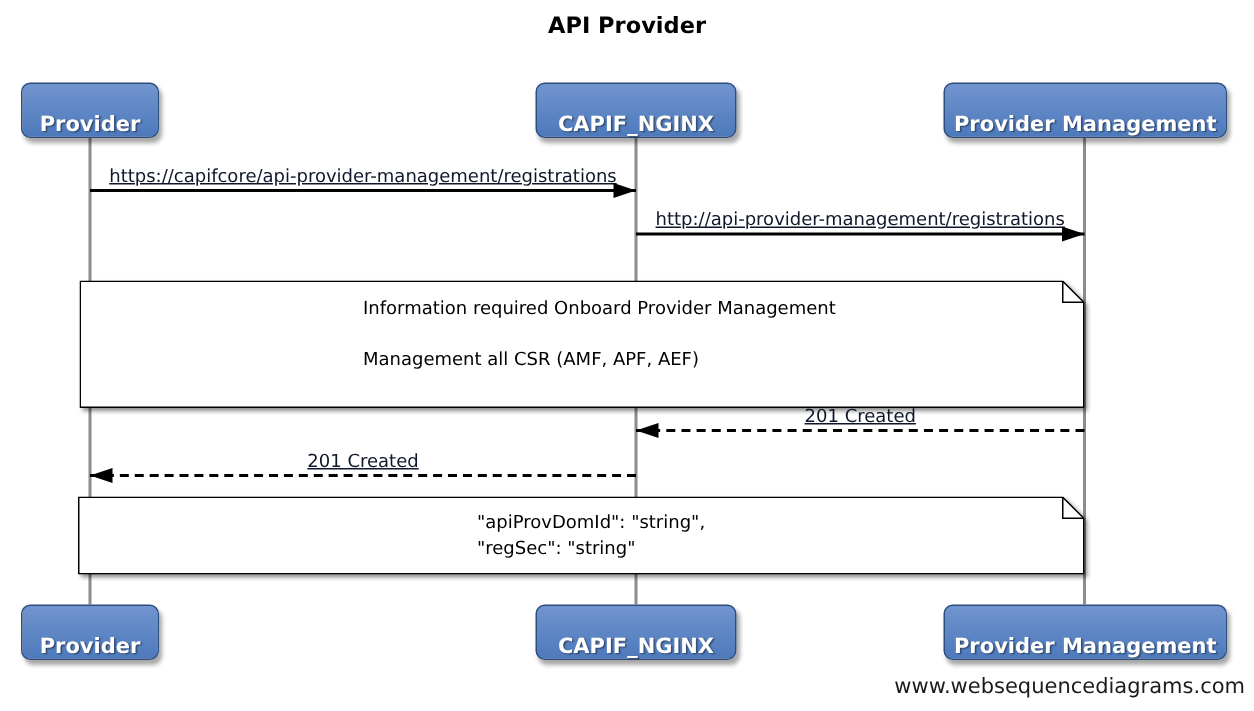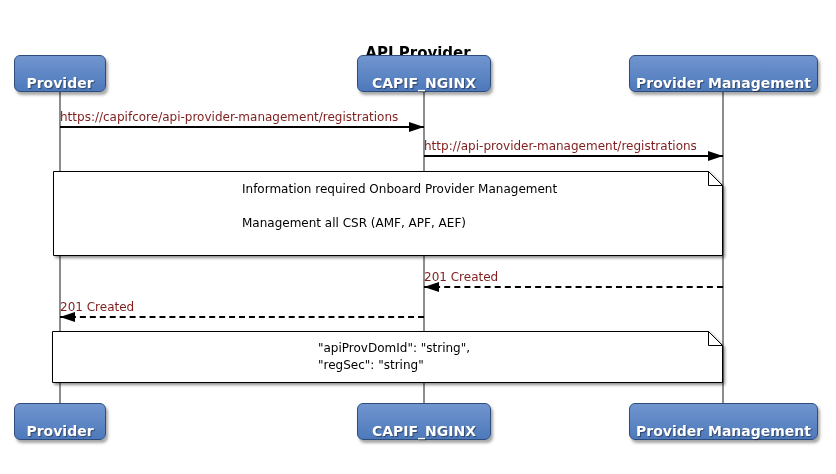--- a/index.html
+++ b/index.html
@@ -3,21 +3,21 @@
 <meta charset="utf-8">
 <style>
   * { margin:0; padding:0; box-sizing:border-box; }
   html,body { background:#ffffff; }
   .canvas {
     position:relative; width:836px; height:474px; background:#ffffff;
     font-family:"DejaVu Sans","Liberation Sans",sans-serif; overflow:hidden;
   }
   .title {
     position:absolute; top:8px; left:0; width:836px; text-align:center;
-    font-size:15px; font-weight:bold; color:#000;margin-top:36px;
+    font-size:15px; font-weight:bold; color:#000;
   }
   .lifeline { position:absolute; width:2px; top:92px; height:311px; background:#8c8c8c; }
   .actor {
     position:absolute; height:37px;
     background:linear-gradient(#7195cf, #4d79bb);
     border:1px solid #2d4d7d; border-radius:6px;
     box-shadow:2px 3px 3px rgba(0,0,0,0.35);
     color:#ffffff; font-size:14px; font-weight:bold;
     display:flex; align-items:flex-end; justify-content:center;
     text-shadow:1px 1px 1px rgba(0,0,0,0.45);
@@ -28,21 +28,21 @@
   .msg-line.dashed { border-top:2px dashed #000; }
   .arrow-r {
     position:absolute; width:0; height:0;
     border-left:15px solid #000; border-top:5px solid transparent; border-bottom:5px solid transparent;
   }
   .arrow-l {
     position:absolute; width:0; height:0;
     border-right:15px solid #000; border-top:5px solid transparent; border-bottom:5px solid transparent;
   }
   .msg-label {
-    position:absolute; text-align:left; font-size:12px; color:#7f1d1d; white-space:nowrap;
+    position:absolute; text-align:center; font-size:12px; color:#0f172a; white-space:nowrap;text-decoration:underline;
   }
   .note { position:absolute; }
   .note svg { position:absolute; top:0; left:0; filter:drop-shadow(2px 2px 1.5px rgba(0,0,0,0.45)); }
   .note-text { position:absolute; font-size:12px; color:#000; line-height:17px; white-space:pre; }
   .watermark {
     position:absolute; top:450px; right:6px; font-size:14px; color:#1a1a1a;
   }
 </style>
 </head>
 <body>
@@ -66,21 +66,21 @@
   </div>
 
   <div class="msg-label" style="left:60px; top:110px; width:364px;">https://capifcore/api-provider-management/registrations</div>
   <div class="msg-line solid" style="left:60px; top:126px; width:364px;"></div>
   <div class="arrow-r" style="left:409px; top:122px;"></div>
 
   <div class="msg-label" style="left:424px; top:139px; width:299px;">http://api-provider-management/registrations</div>
   <div class="msg-line solid" style="left:424px; top:155px; width:299px;"></div>
   <div class="arrow-r" style="left:708px; top:151px;"></div>
 
-  <div class="note" style="left:53px; top:171px; width:670px; height:85px;">
+  <div class="note" style="left:53px; top:187px; width:670px; height:85px;">
     <svg width="670" height="85" viewBox="0 0 670 85">
       <path d="M0.5,0.5 H655.5 L669.5,14.5 V84.5 H0.5 Z" fill="#ffffff" stroke="#000000" stroke-width="1"></path>
       <path d="M655.5,0.5 V14.5 H669.5" fill="none" stroke="#000000" stroke-width="1"></path>
     </svg>
     <div class="note-text" style="left:189px; top:10px;">Information required Onboard Provider Management</div>
     <div class="note-text" style="left:189px; top:44px;">Management all CSR (AMF, APF, AEF)</div>
   </div>
 
   <div class="msg-label" style="left:424px; top:270px; width:299px;">201 Created</div>
   <div class="msg-line dashed" style="left:424px; top:286px; width:299px;"></div>
@@ -102,14 +102,15 @@
   <div class="actor" style="left:14px;  top:403px; width:92px;">
     <span>Provider</span>
   </div>
   <div class="actor" style="left:357px; top:403px; width:134px;">
     <span>CAPIF_NGINX</span>
   </div>
   <div class="actor" style="left:629px; top:403px; width:189px;">
     <span>Provider Management</span>
   </div>
 
+  <div class="watermark">www.websequencediagrams.com</div>
 
 </div>
 
 </body></html>

